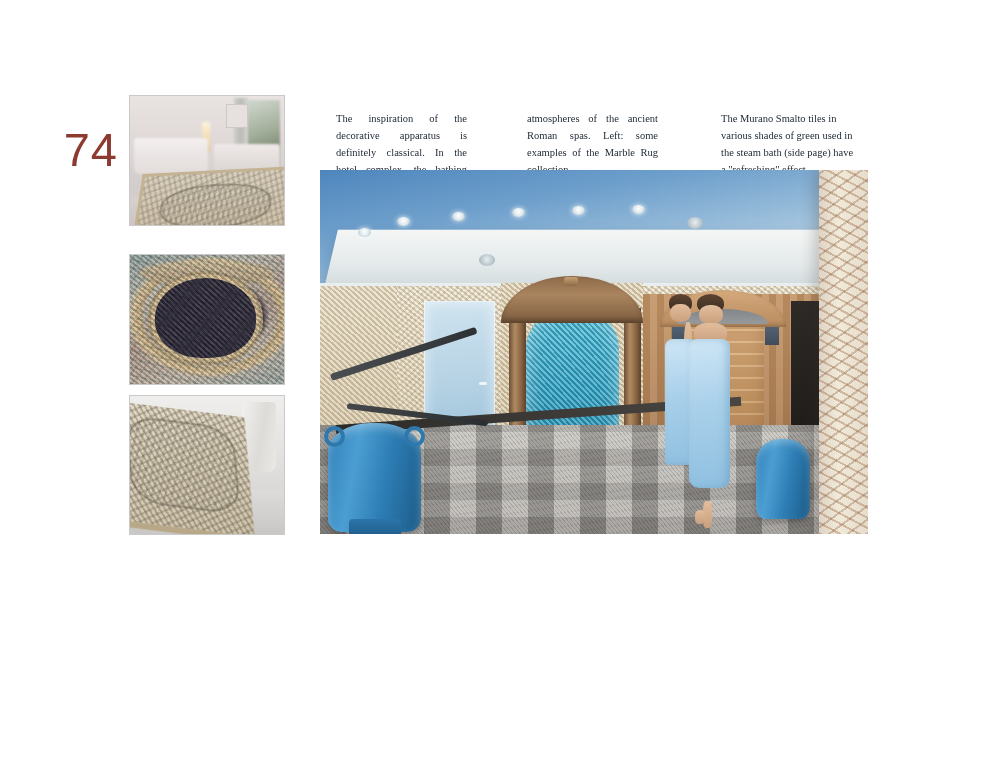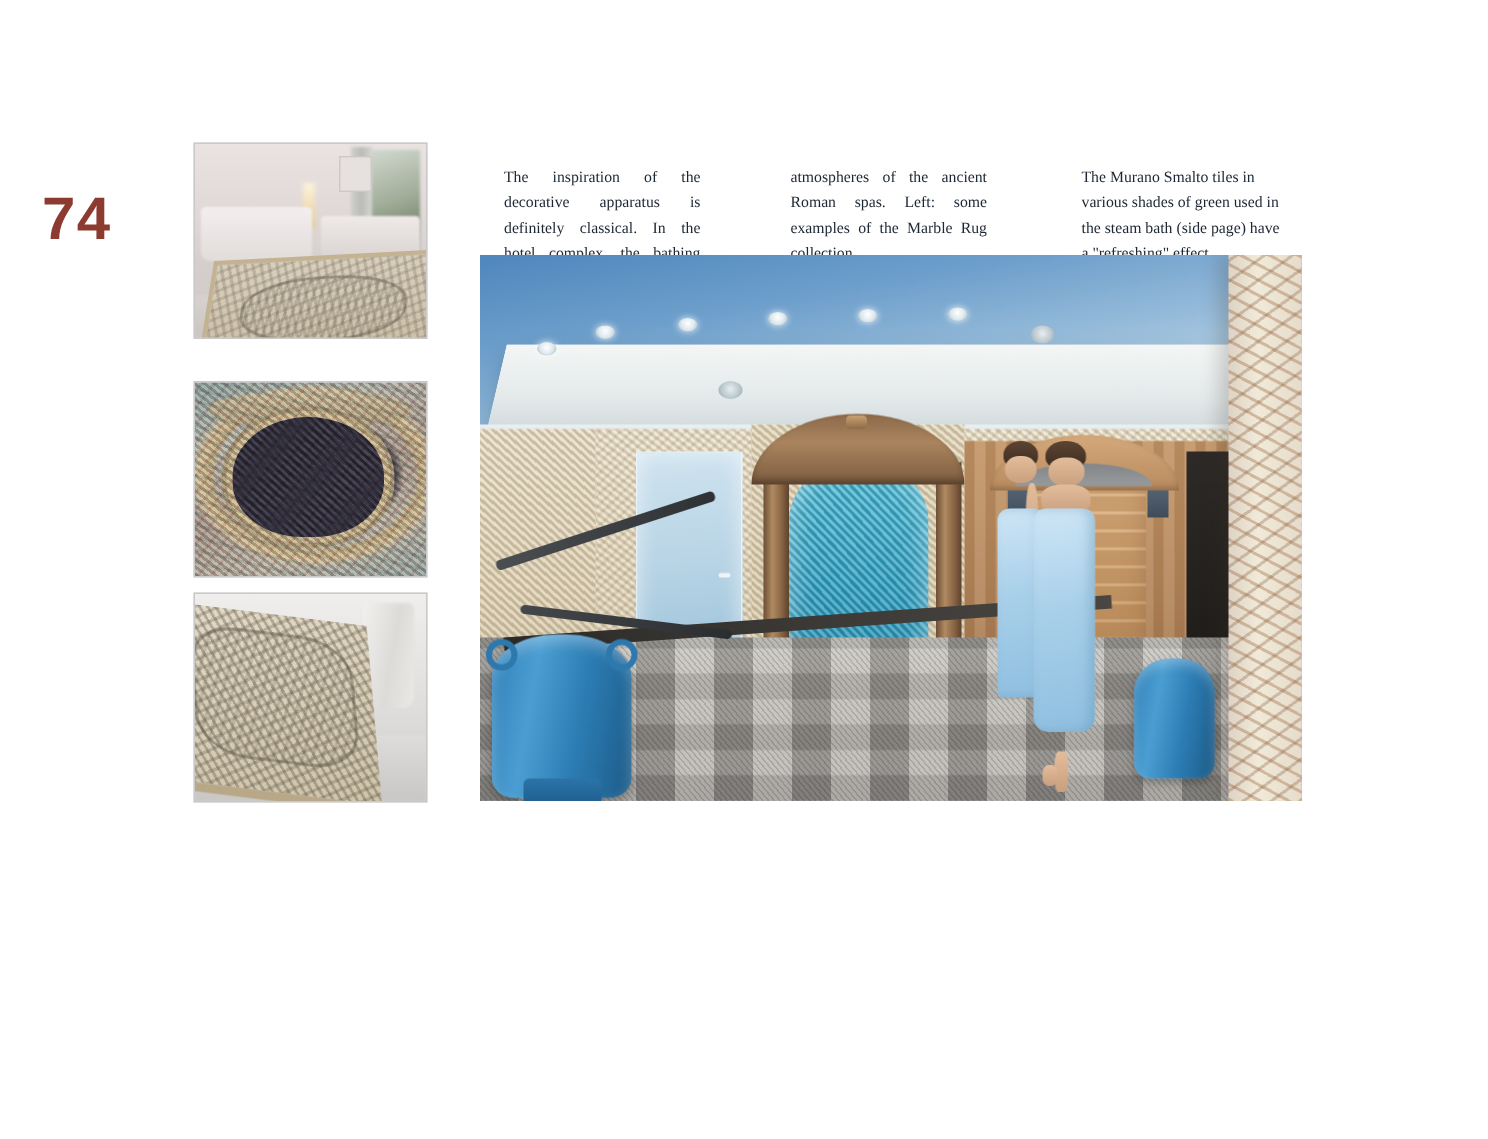--- a/index.html
+++ b/index.html
@@ -21,24 +21,24 @@
     inset: 0;
     background: #ffffff;
   }
 
   
   .page-number {
     position: absolute;
     left: 28px;
     top: 126px;
     width: 90px;
-    text-align: left;
+    text-align: right;
     font-family: "Liberation Sans", sans-serif;
-    font-size: 40px;
-    font-weight: 700;
+    font-size: 47px;
+    font-weight: 400;
     letter-spacing: 1px;
     color: #8d3a31;
     line-height: 1;
   }
 
   
   .thumb {
     position: absolute;
     left: 129px;
     width: 156px;

